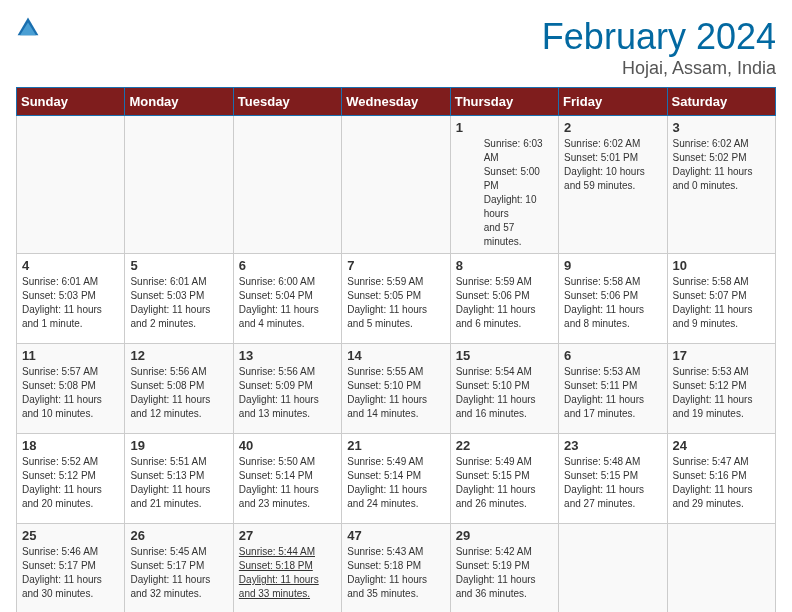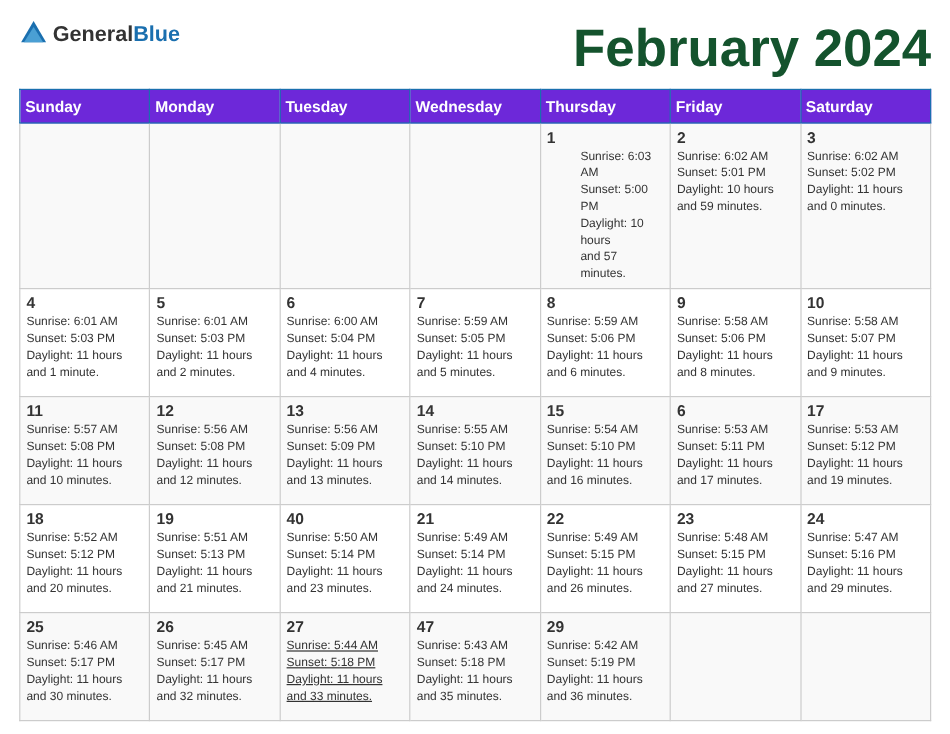--- a/index.html
+++ b/index.html
@@ -32,35 +32,35 @@
       color: #1a6faf;
     }
     .logo-icon {
       width: 24px;
       height: 24px;
     }
     .title-area {
       text-align: right;
     }
     .main-title {
-      font-size: 44px;
-      font-weight: bold;
-      color: #14532d;
+      font-size: 36px;
+      font-weight: normal;
+      color: #0369a1;
     }
     .sub-title {
       font-size: 18px;
       color: #555;
     }
     table {
       width: 100%;
       border-collapse: collapse;
       table-layout: fixed;
     }
     thead tr th {
-      background-color: #6d28d9;
+      background-color: #7f1d1d;
       color: #fff;
       padding: 6px 4px;
       text-align: left;
       font-size: 13px;
       border: 1px solid #1a6faf;
     }
     tbody tr td {
       vertical-align: top;
       padding: 4px 5px;
       border: 1px solid #ccc;
@@ -88,26 +88,24 @@
   </style>
 </head>
 <body>
 
 <div class="header-area">
   <div class="logo">
     <svg class="logo-icon" viewBox="0 0 30 30" xmlns="http://www.w3.org/2000/svg">
       <polygon points="15,2 28,24 2,24" fill="#1a6faf"></polygon>
       <polygon points="15,8 25,24 5,24" fill="#4a9fd4"></polygon>
     </svg>
-    <span>
-      <span class="logo-text-general">General</span><span class="logo-text-blue">Blue</span>
-    </span>
   </div>
   <div class="title-area">
     <div class="main-title">February 2024</div>
+    <div class="sub-title">Hojai, Assam, India</div>
   </div>
 </div>
 
 <table>
   <thead>
     <tr id="dow-row">
     <th>Sunday</th>
         <th>Monday</th>
         <th>Tuesday</th>
         <th>Wednesday</th>

